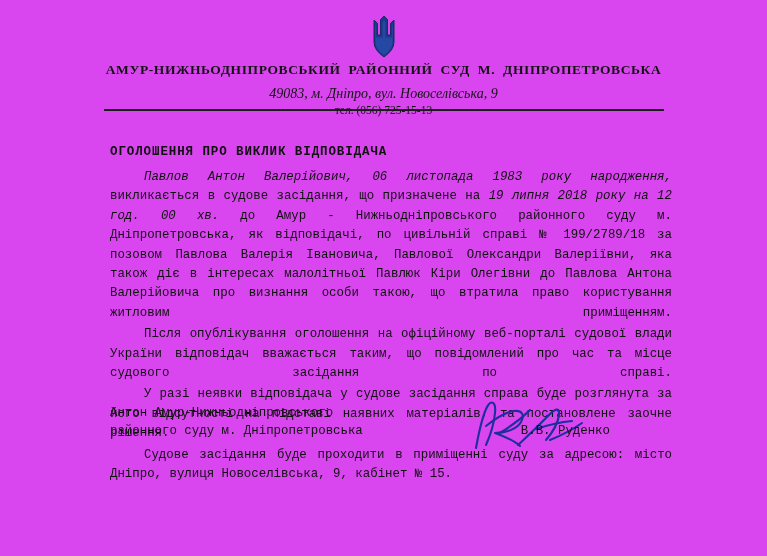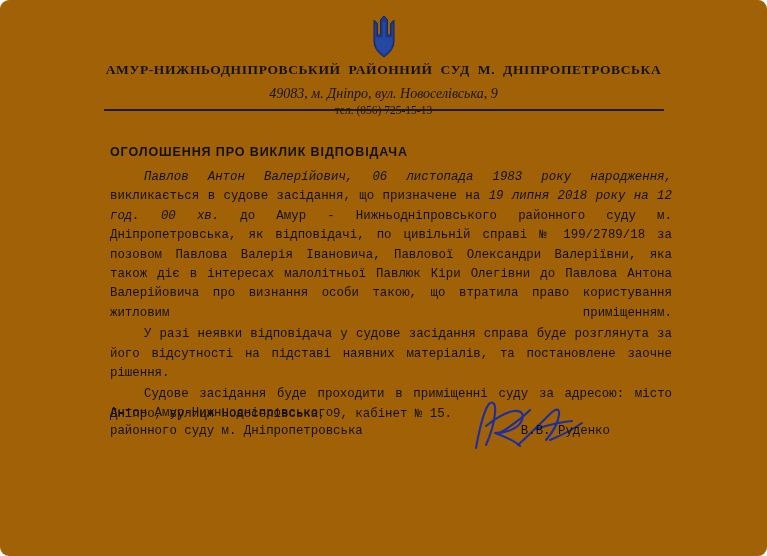--- a/index.html
+++ b/index.html
@@ -13,22 +13,21 @@
     font-family: "Liberation Serif", serif;
     color: #111111;
     position: relative;
     overflow: hidden;
   }
   .page {
     position: absolute;
     left: 0; top: 0;
     width: 767px;
     height: 556px;
-    background: #a16207;
-    border-radius: 9px;
+    background: #d946ef;
   }
 
   
   .emblem-wrap {
     position: absolute;
     left: 0;
     top: 14px;
     width: 767px;
     text-align: center;
   }
@@ -109,21 +108,21 @@
     top: 0;
     white-space: nowrap;
   }
 
   
   .doc-title {
     position: absolute;
     left: 110px;
     top: 145px;
     width: 560px;
-    font-family: Liberation Sans, sans-serif;
+    font-family: Liberation Mono, monospace;
     font-weight: bold;
     font-size: 12.5px;
     letter-spacing: 0.9px;
     color: #111;
   }
 
   
   .body-text {
     position: absolute;
     left: 110px;
@@ -200,20 +199,21 @@
     <div class="org-phone">тел. (056) 725-15-13</div>
   </div>
 
   <div class="hrule"></div>
 
 
   <div class="doc-title">ОГОЛОШЕННЯ ПРО ВИКЛИК ВІДПОВІДАЧА</div>
 
   <div class="body-text">
     <p id="p1"><span class="bi">Павлов Антон Валерійович, 06 листопада 1983 року народження,</span><span> викликається в судове засідання, що призначене на </span><span class="bi">19 липня 2018 року на 12 год. 00 хв.</span><span> до Амур - Нижньодніпровського районного суду м. Дніпропетровська, як відповідачі, по цивільній справі № 199/2789/18 за позовом Павлова Валерія Івановича, Павлової Олександри Валеріївни, яка також діє в інтересах малолітньої Павлюк Кіри Олегівни до Павлова Антона Валерійовича про визнання особи такою, що втратила право користування житловим приміщенням.</span></p>
+    <p id="p2"><span>Після опублікування оголошення на офіційному веб-порталі судової влади України відповідач вважається таким, що повідомлений про час та місце судового засідання по справі.</span></p>
     <p id="p3"><span>У разі неявки відповідача у судове засідання  справа буде розглянута за його відсутності на підставі наявних матеріалів, та постановлене заочне рішення.</span></p>
     <p class="last-left" id="p4"><span>Судове засідання  буде проходити в приміщенні суду за адресою: місто Дніпро, вулиця Новоселівська, 9, кабінет № 15.</span></p>
   </div>
 
   <div class="sign-block">
     <span class="sign-left">Антон Амур-Нижньодніпровського
 районного суду м. Дніпропетровська</span>
     <span class="signature-svg">
       <svg viewBox="0 0 132 62" width="132" height="62" aria-hidden="true">
         <g fill="none" stroke="#1d2f9c" stroke-width="2.1" stroke-linecap="round" stroke-linejoin="round">

